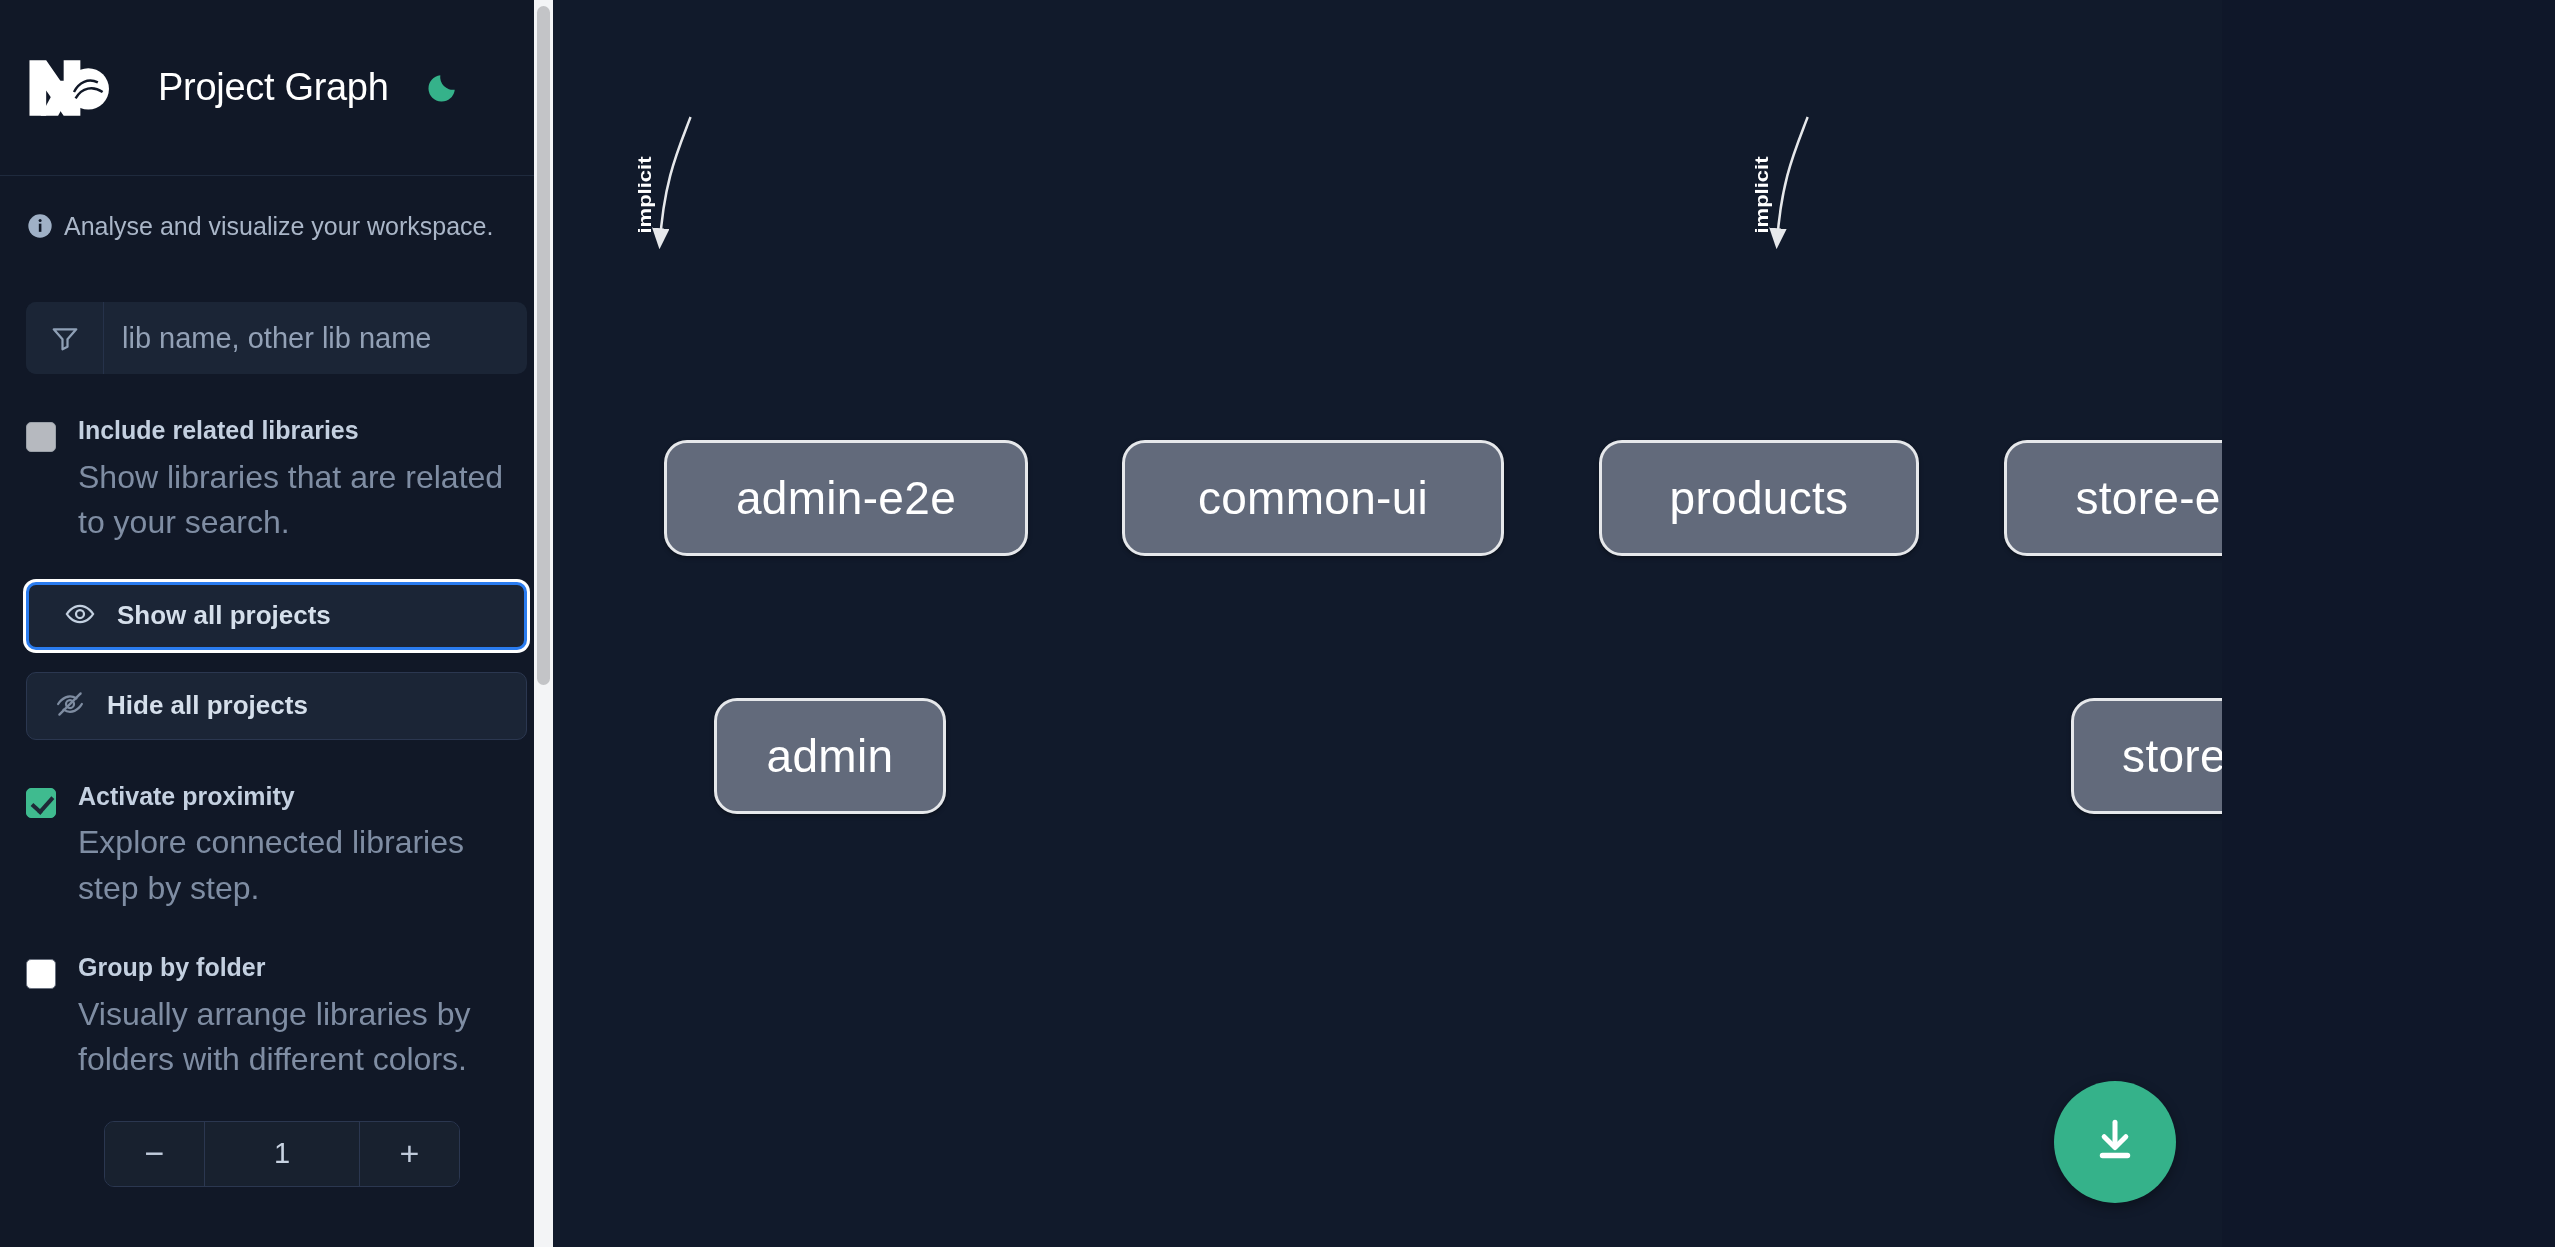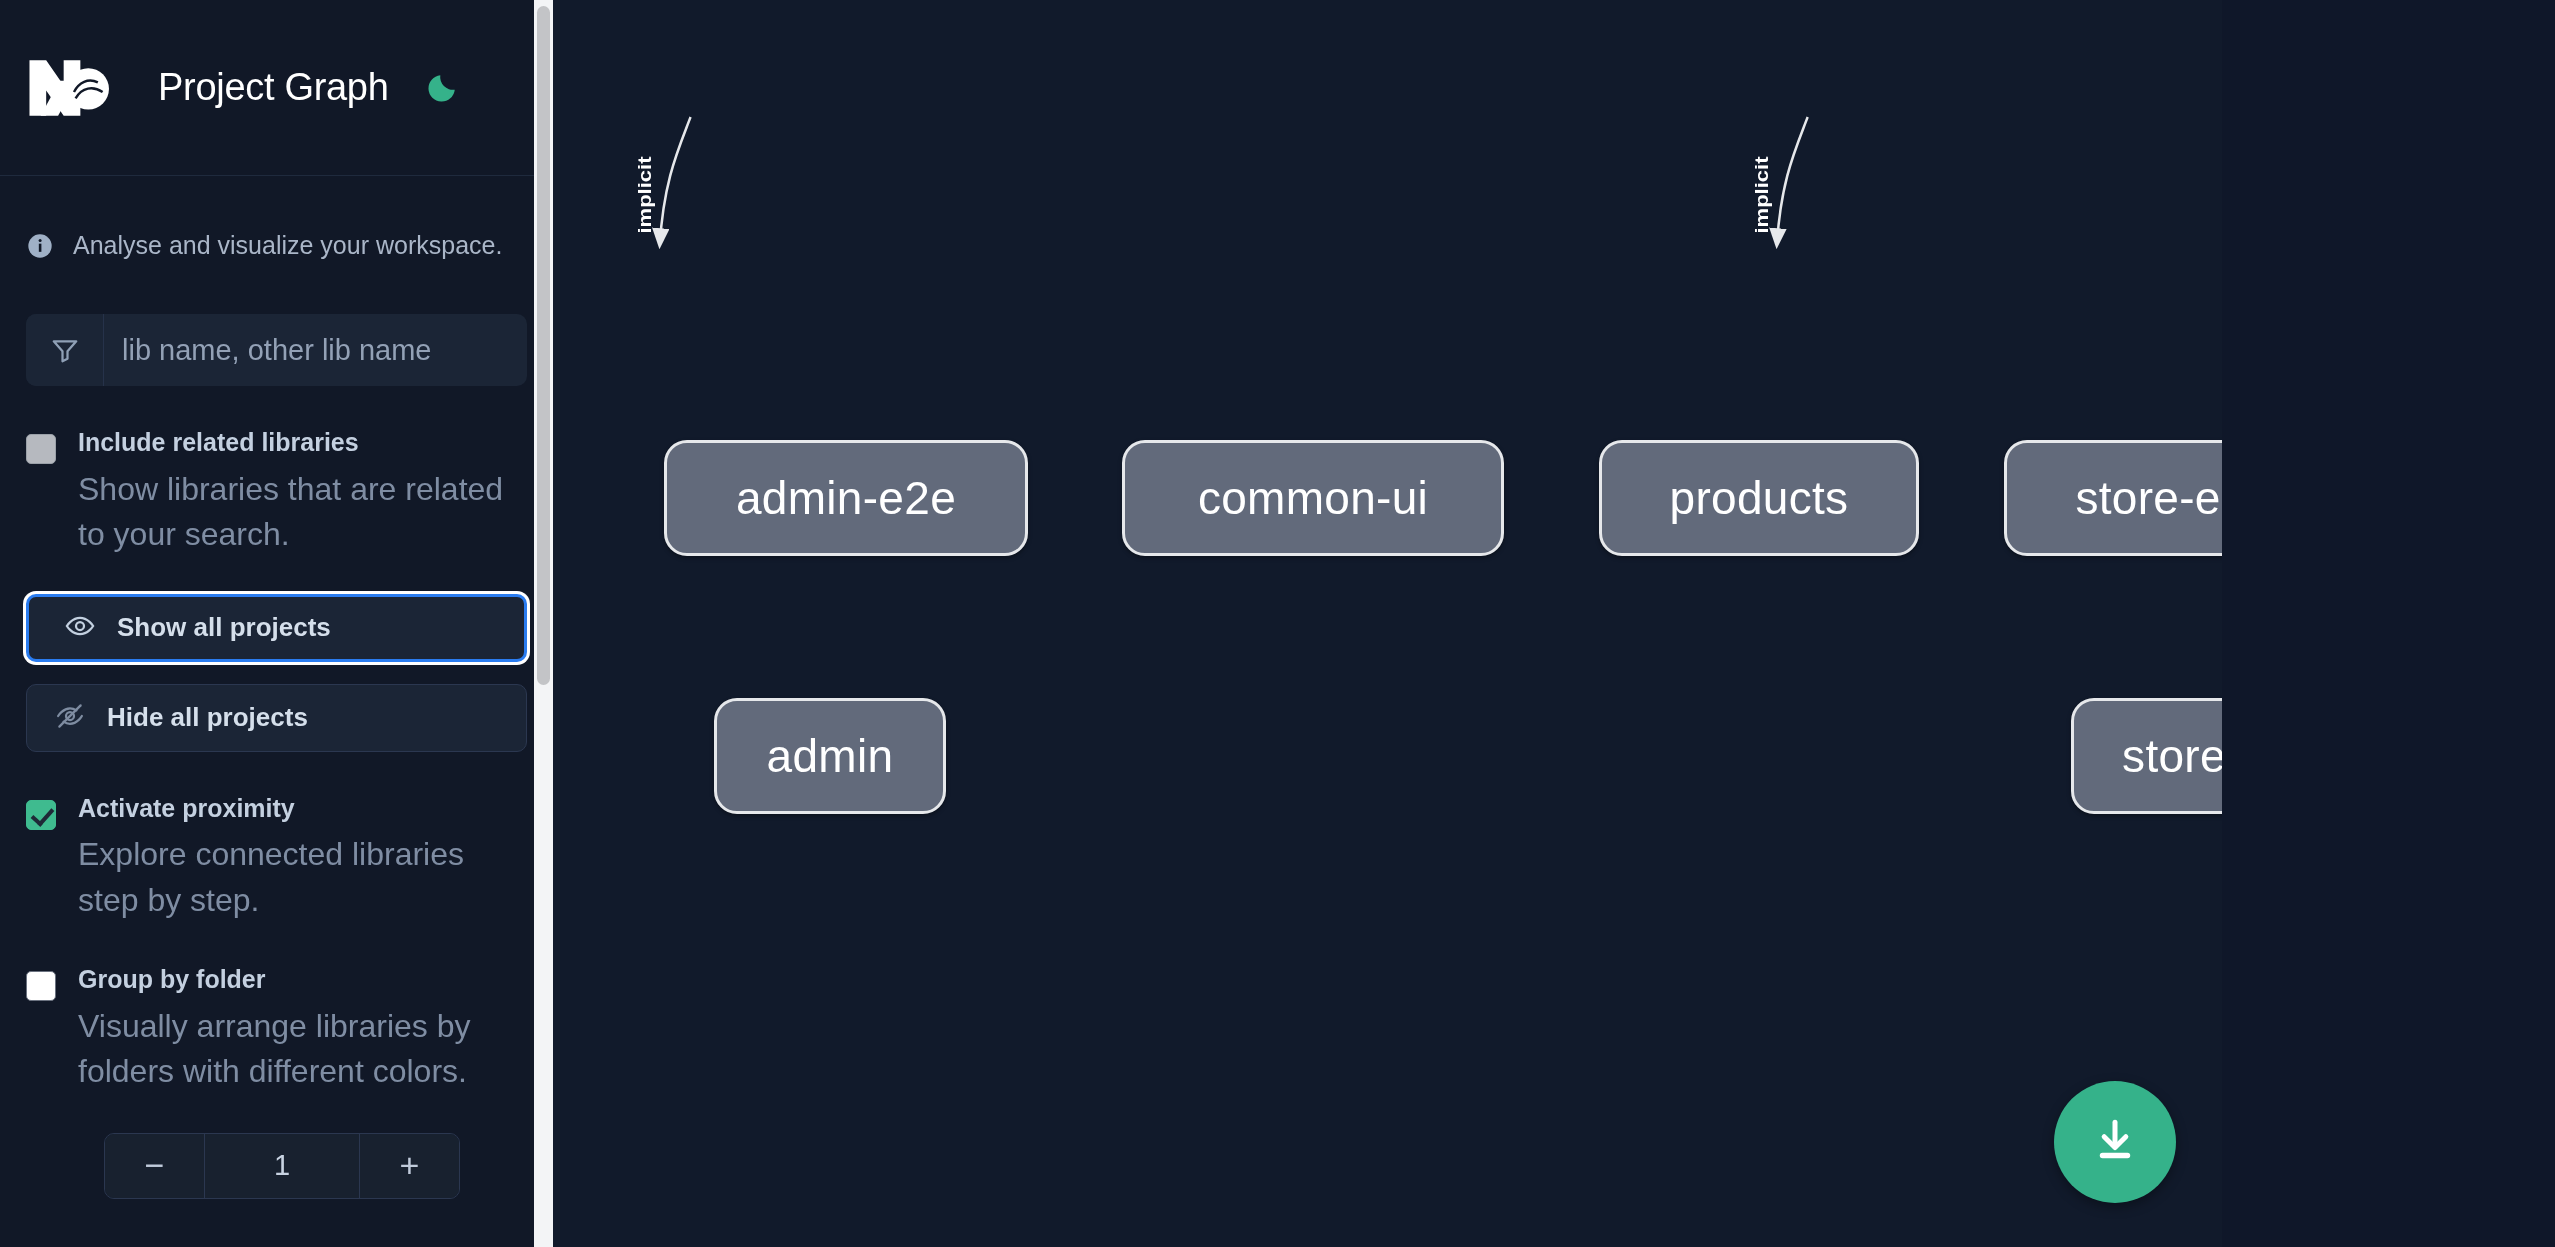--- a/index.html
+++ b/index.html
@@ -50,23 +50,23 @@
     margin-left: 30px;
     width: 46px; height: 46px;
     display: flex; align-items: center; justify-content: center;
     cursor: pointer;
   }
 
   .sidebar-body { padding: 0 26px; }
 
   .tagline {
     display: flex;
-    align-items: flex-end;
-    gap: 19px;
-    margin-top: 48px;
+    align-items: flex-start;
+    gap: 10px;
+    margin-top: 36px;
     height: 36px;
   }
   .tagline-text {
     font-size: 25px;
     color: #aab6c8;
     white-space: nowrap;
   }
   .info-icon { width: 28px; height: 28px; flex: 0 0 auto; }
 
   

